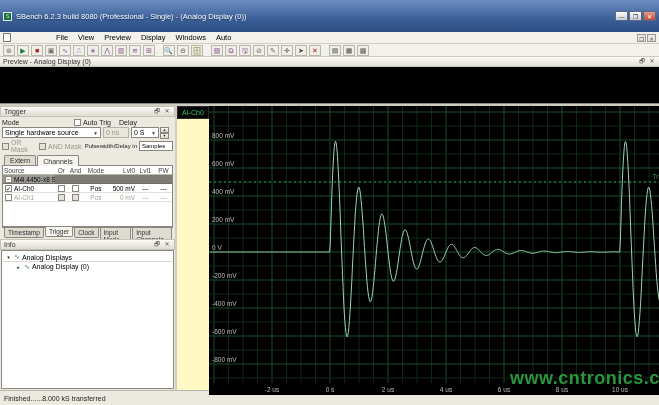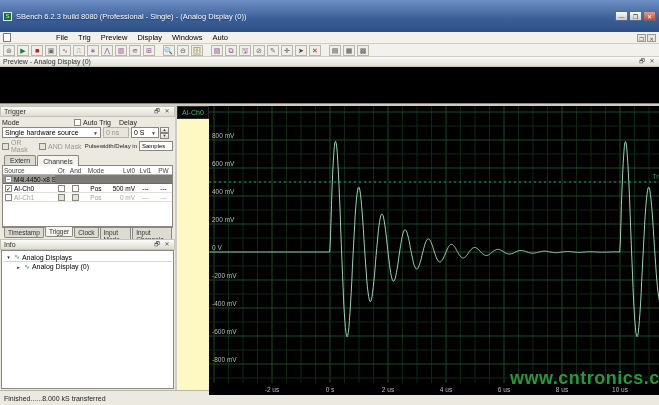--- a/index.html
+++ b/index.html
@@ -111,21 +111,21 @@
       <div class="win-btn">—</div>
       <div class="win-btn">❐</div>
       <div class="win-btn close">✕</div>
     </div>
   </div>
 
   <div class="menubar">
     <div class="menu-doc-icon"></div>
     <div class="menu-items">
         <div class="menu-item">File</div>
-        <div class="menu-item">Trig</div>
+        <div class="menu-item">View</div>
         <div class="menu-item">Preview</div>
         <div class="menu-item">Display</div>
         <div class="menu-item">Windows</div>
         <div class="menu-item">Auto</div>
       </div>
     <div class="mdi-ctrls">
       <div class="mdi-btn">❐</div>
       <div class="mdi-btn">✕</div>
     </div>
   </div>

